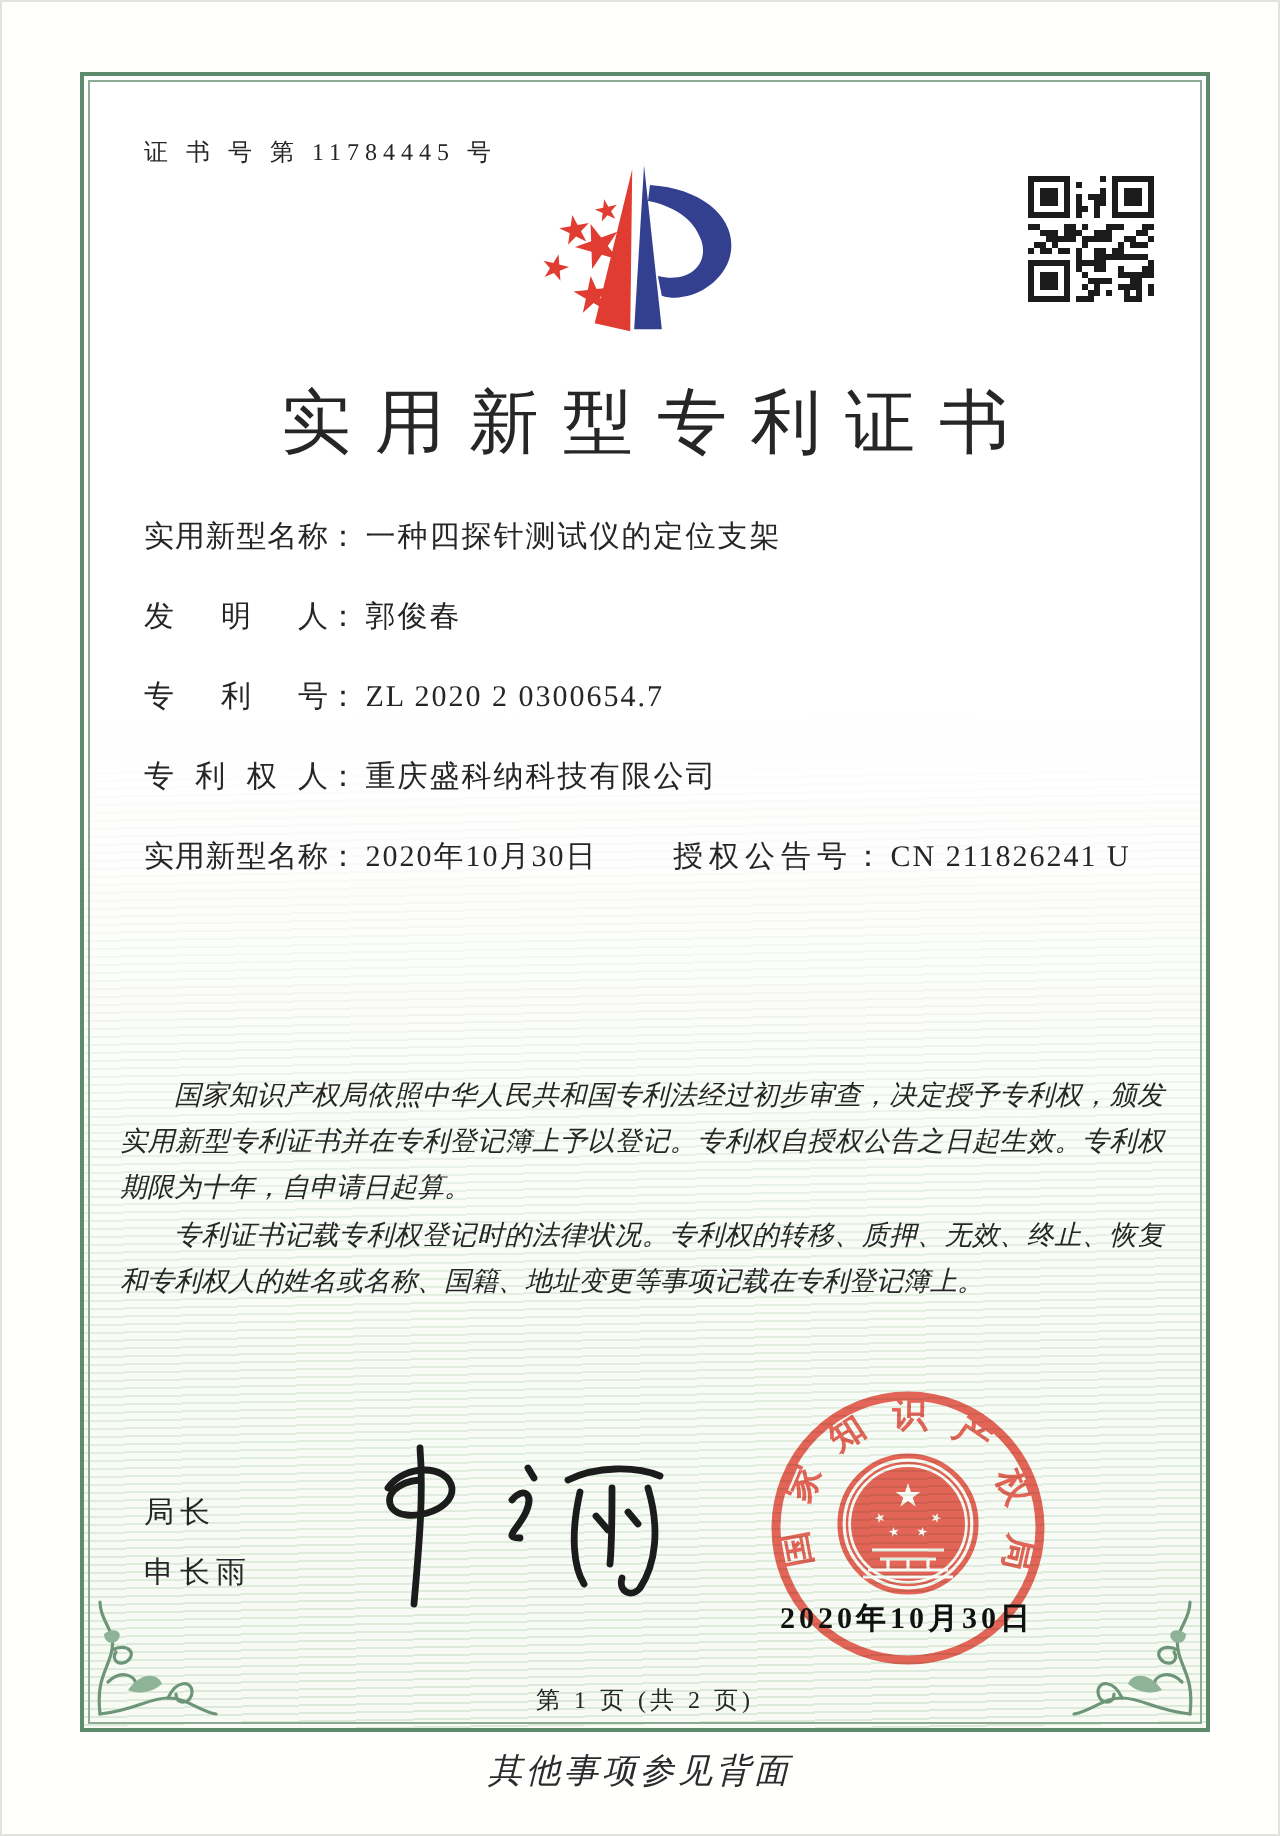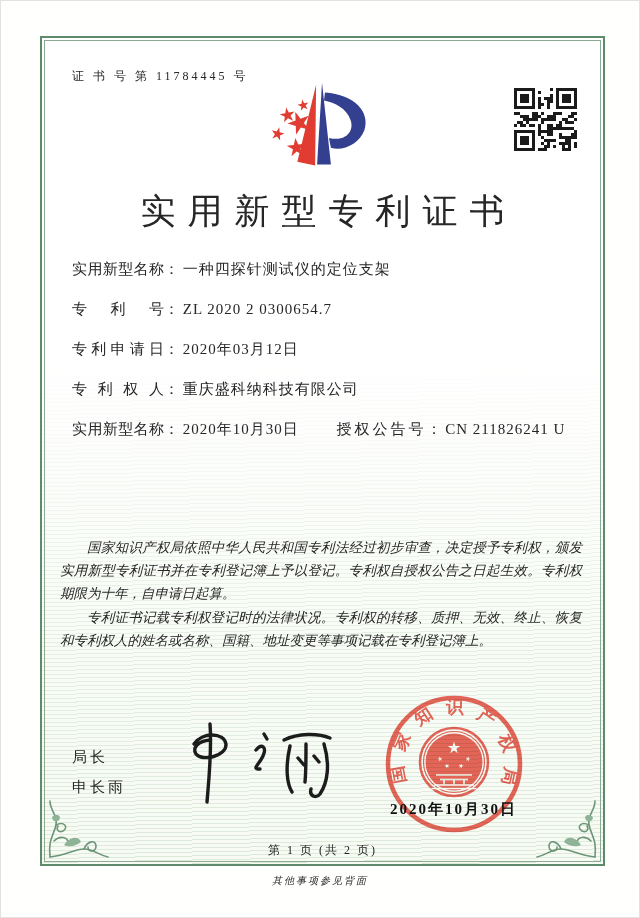--- a/index.html
+++ b/index.html
@@ -30,21 +30,21 @@
   .fvalue{letter-spacing:1px;}
   .paras{position:absolute;left:18px;top:498px;width:522px;font-size:13.5px;line-height:1.72;
     text-align:justify;font-style:italic;}
   .paras p{margin:0;text-indent:2em;}
   .sig-block{position:absolute;left:30px;top:704px;font-size:15px;line-height:30px;letter-spacing:3px;}
   .sig-scribble{position:absolute;left:128px;top:672px;}
   .seal{position:absolute;left:332px;top:646px;opacity:.9;mix-blend-mode:multiply;}
   .seal-date{position:absolute;left:348px;top:762px;font-size:15px;letter-spacing:2px;color:#111;
     font-weight:600;}
   .footer-page{position:absolute;left:0;top:804px;width:100%;text-align:center;font-size:12px;letter-spacing:2px;}
-  .back-note{position:absolute;left:0;top:874px;width:100%;text-align:center;font-size:10px;
+  .back-note{position:absolute;left:0;top:874px;width:100%;text-align:center;font-size:17px;
     font-style:italic;letter-spacing:2px;color:#2b2b2b;}
   .flourish{position:absolute;bottom:2px;}
   .flourish.fl-left{left:2px;}
   .flourish.fl-right{right:2px;transform:scaleX(-1);}
 </style>
 </head>
 <body>
 
 <div class="page">
 
@@ -205,26 +205,26 @@
       </svg>
 
     <div class="title">实用新型专利证书</div>
 
     <div class="fields">
       <div class="field-row">
         <span class="flabel">实用新型名称</span><span>：</span>
         <span class="fvalue">一种四探针测试仪的定位支架</span>
       </div>
       <div class="field-row">
+        <span class="flabel">发明人</span><span>：</span>
+        <span class="fvalue">郭俊春</span>
+      </div>
+      <div class="field-row">
         <span class="flabel">专利号</span><span>：</span>
         <span class="fvalue">ZL 2020 2 0300654.7</span>
-      </div>
-      <div class="field-row">
-        <span class="flabel">专利申请日</span><span>：</span>
-        <span class="fvalue">2020年03月12日</span>
       </div>
       <div class="field-row">
         <span class="flabel">专利权人</span><span>：</span>
         <span class="fvalue">重庆盛科纳科技有限公司</span>
       </div>
       <div class="field-row">
         <span class="flabel">实用新型名称</span><span>：</span>
         <span class="fvalue">2020年10月30日</span>
         <span class="flabel2">授权公告号</span><span>：</span>
         <span class="fvalue">CN 211826241 U</span>

